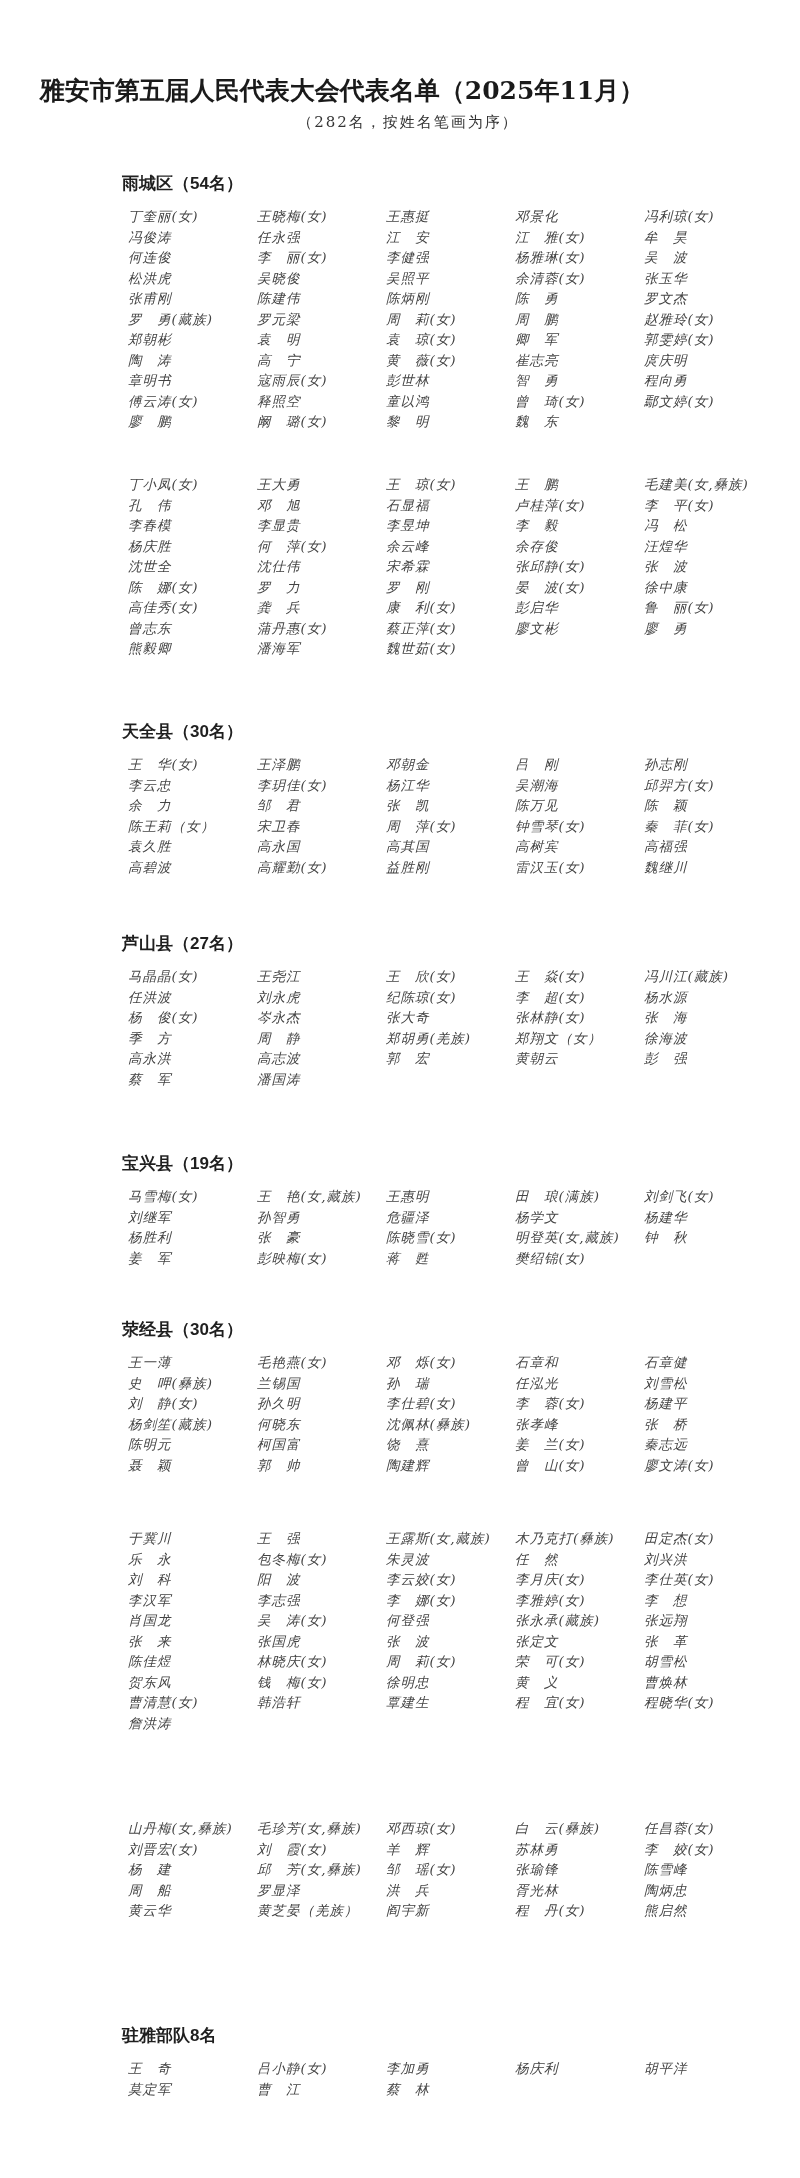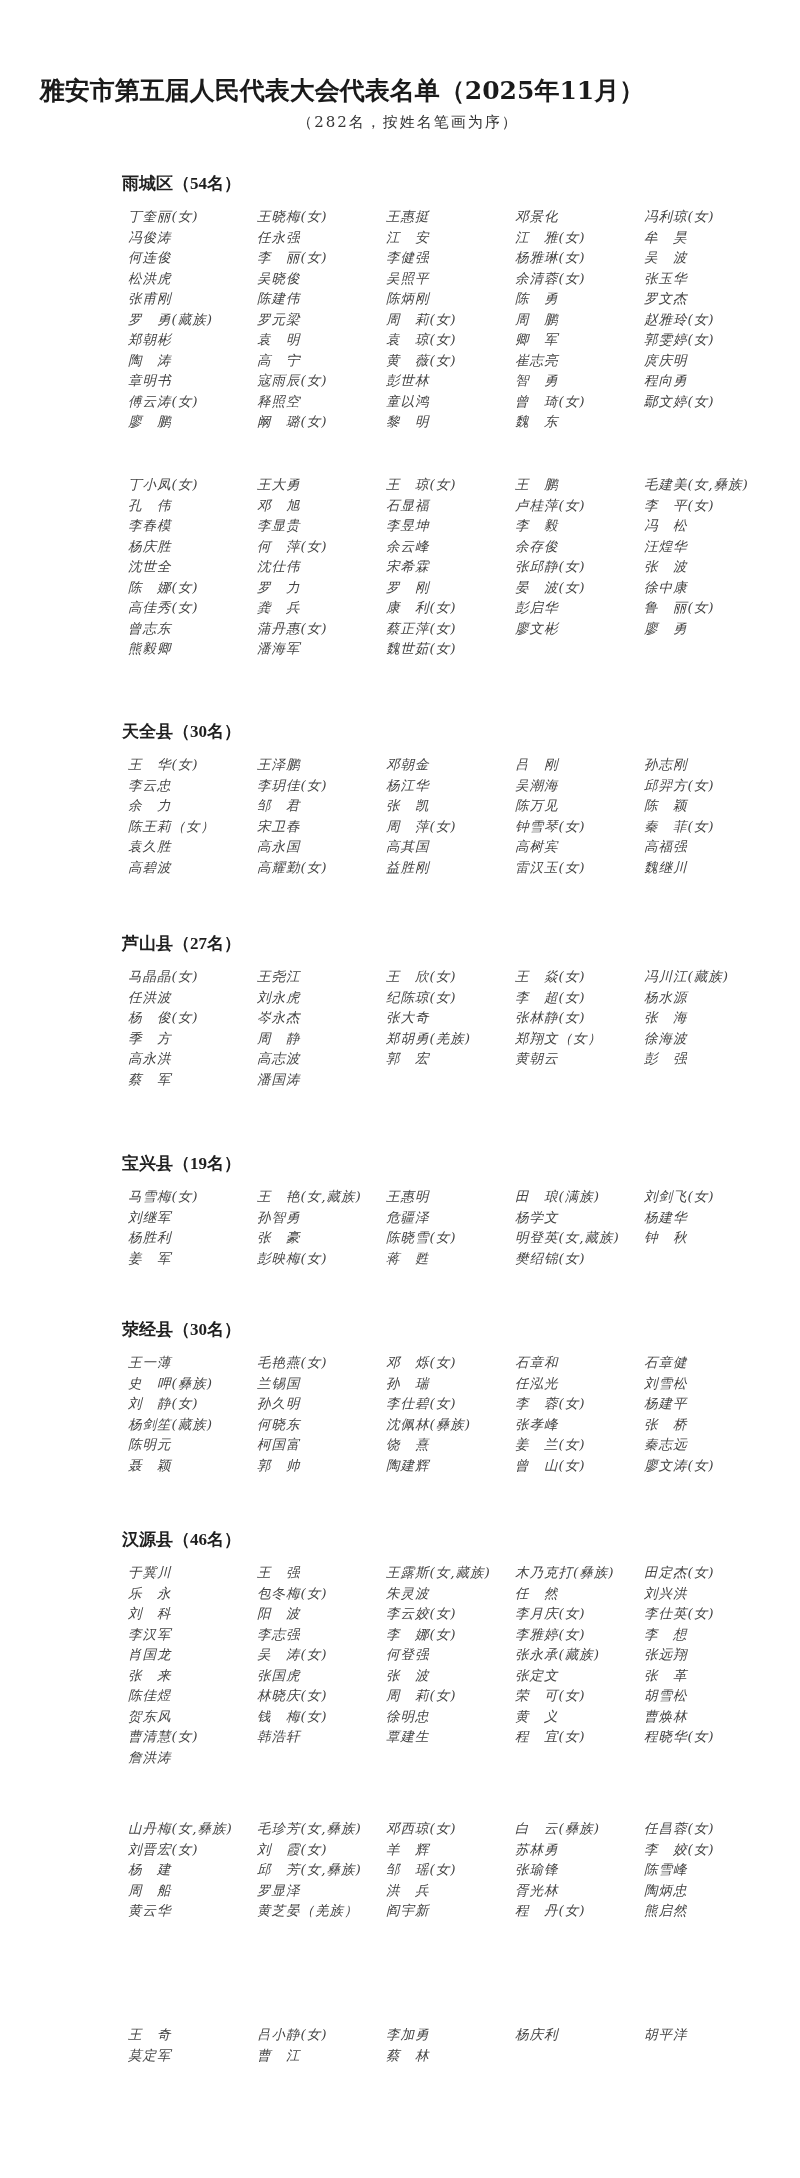--- a/index.html
+++ b/index.html
@@ -9,21 +9,21 @@
     font-family: "DejaVu Serif", "Liberation Serif", serif; font-weight: bold;
     font-size: 25px; color: #1a1a1a; letter-spacing: 0px; margin: 0;
   }
   .subtitle {
     position: absolute; top: 113px; left: 8px; width: 800px; text-align: center;
     font-family: "DejaVu Serif", "Liberation Serif", serif;
     font-size: 15px; color: #333; letter-spacing: 2px; margin: 0;
   }
   .section { position: absolute; left: 122px; width: 660px; }
   .section-heading {
-    font-family: Liberation Serif, serif;
+    font-family: Liberation Sans, sans-serif;
     font-size: 17px; color: #1f1f1f; margin: 0 0 10px 0; height: 24px; line-height: 24px;
   }
   .grid { display: grid; grid-template-columns: 129px 129px 129px 129px 144px; font-style: italic; }
   .name {
     font-family: "DejaVu Serif", "Liberation Serif", serif;
     font-size: 13.5px; color: #444; height: 20.5px; line-height: 20.5px;
     padding-left: 6px; white-space: nowrap; letter-spacing: 1px;
   }
 </style>
 </head>
@@ -264,21 +264,20 @@
       <div class="name">秦志远</div>
       <div class="name">聂　颖</div>
       <div class="name">郭　帅</div>
       <div class="name">陶建辉</div>
       <div class="name">曾　山(女)</div>
       <div class="name">廖文涛(女)</div>
     </div>
 </div>
 
 <div class="section" style="top:1528px;">
-  <h2 class="section-heading">汉源县（46名）</h2>
   <div class="grid">
       <div class="name">于冀川</div>
       <div class="name">王　强</div>
       <div class="name">王露斯(女,藏族)</div>
       <div class="name">木乃克打(彝族)</div>
       <div class="name">田定杰(女)</div>
       <div class="name">乐　永</div>
       <div class="name">包冬梅(女)</div>
       <div class="name">朱灵波</div>
       <div class="name">任　然</div>
@@ -346,20 +345,21 @@
       <div class="name">陶炳忠</div>
       <div class="name">黄云华</div>
       <div class="name">黄芝晏（羌族）</div>
       <div class="name">阎宇新</div>
       <div class="name">程　丹(女)</div>
       <div class="name">熊启然</div>
     </div>
 </div>
 
 <div class="section" style="top:2024px;">
+  <h2 class="section-heading">驻雅部队8名</h2>
   <div class="grid">
       <div class="name">王　奇</div>
       <div class="name">吕小静(女)</div>
       <div class="name">李加勇</div>
       <div class="name">杨庆利</div>
       <div class="name">胡平洋</div>
       <div class="name">莫定军</div>
       <div class="name">曹　江</div>
       <div class="name">蔡　林</div>
     </div>

